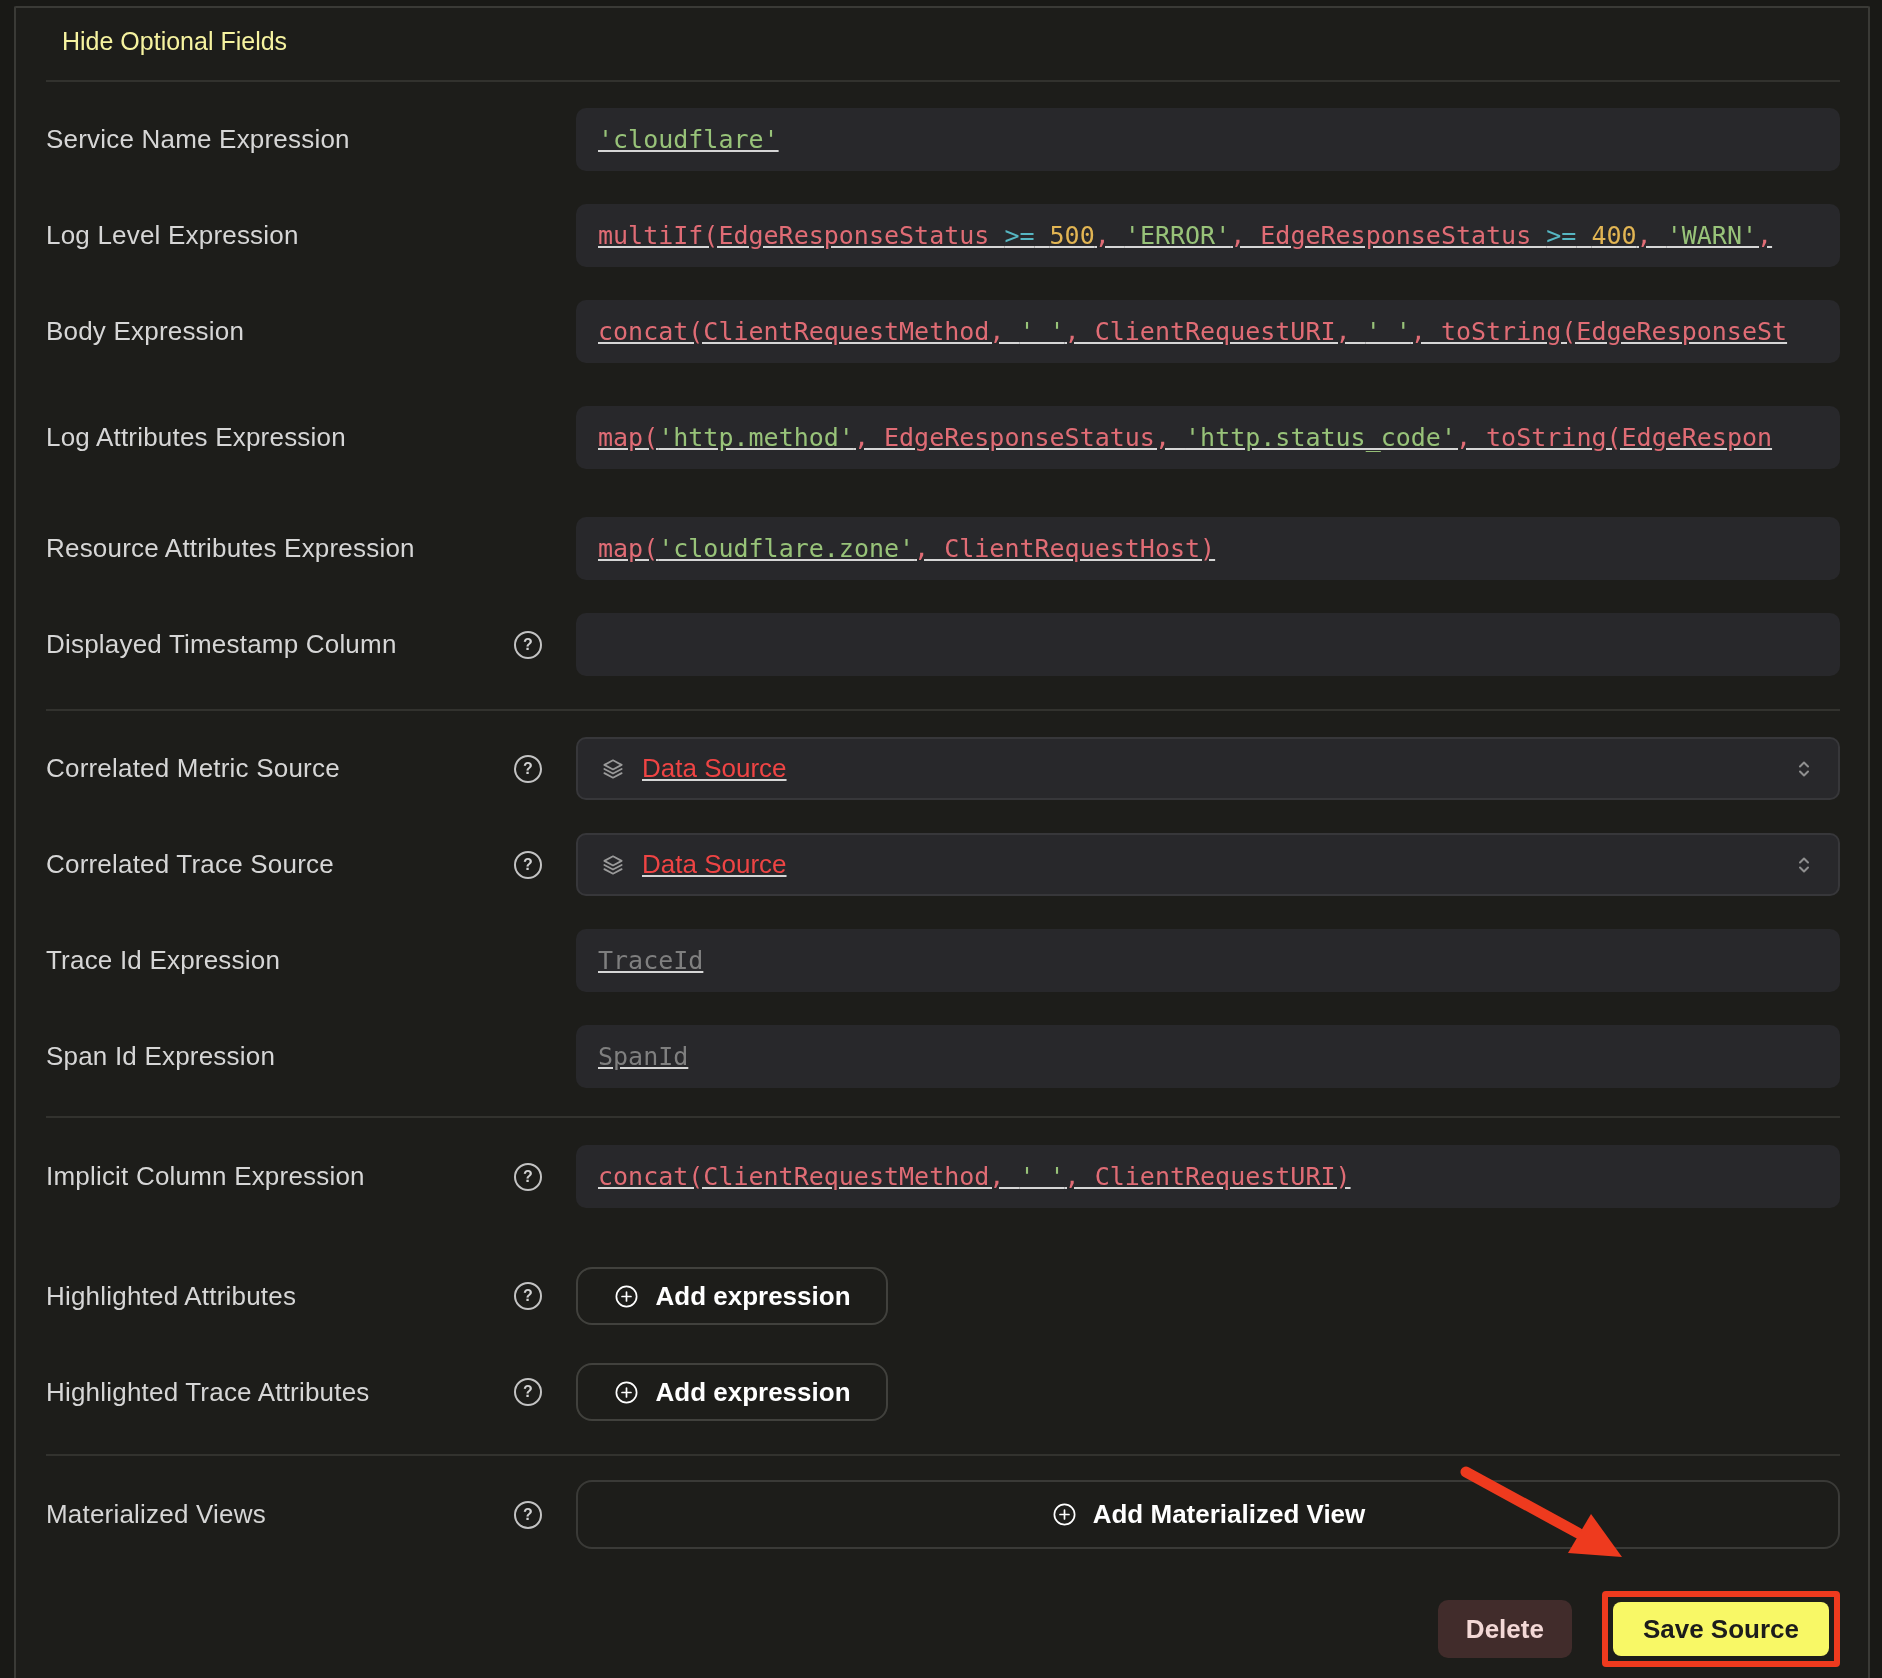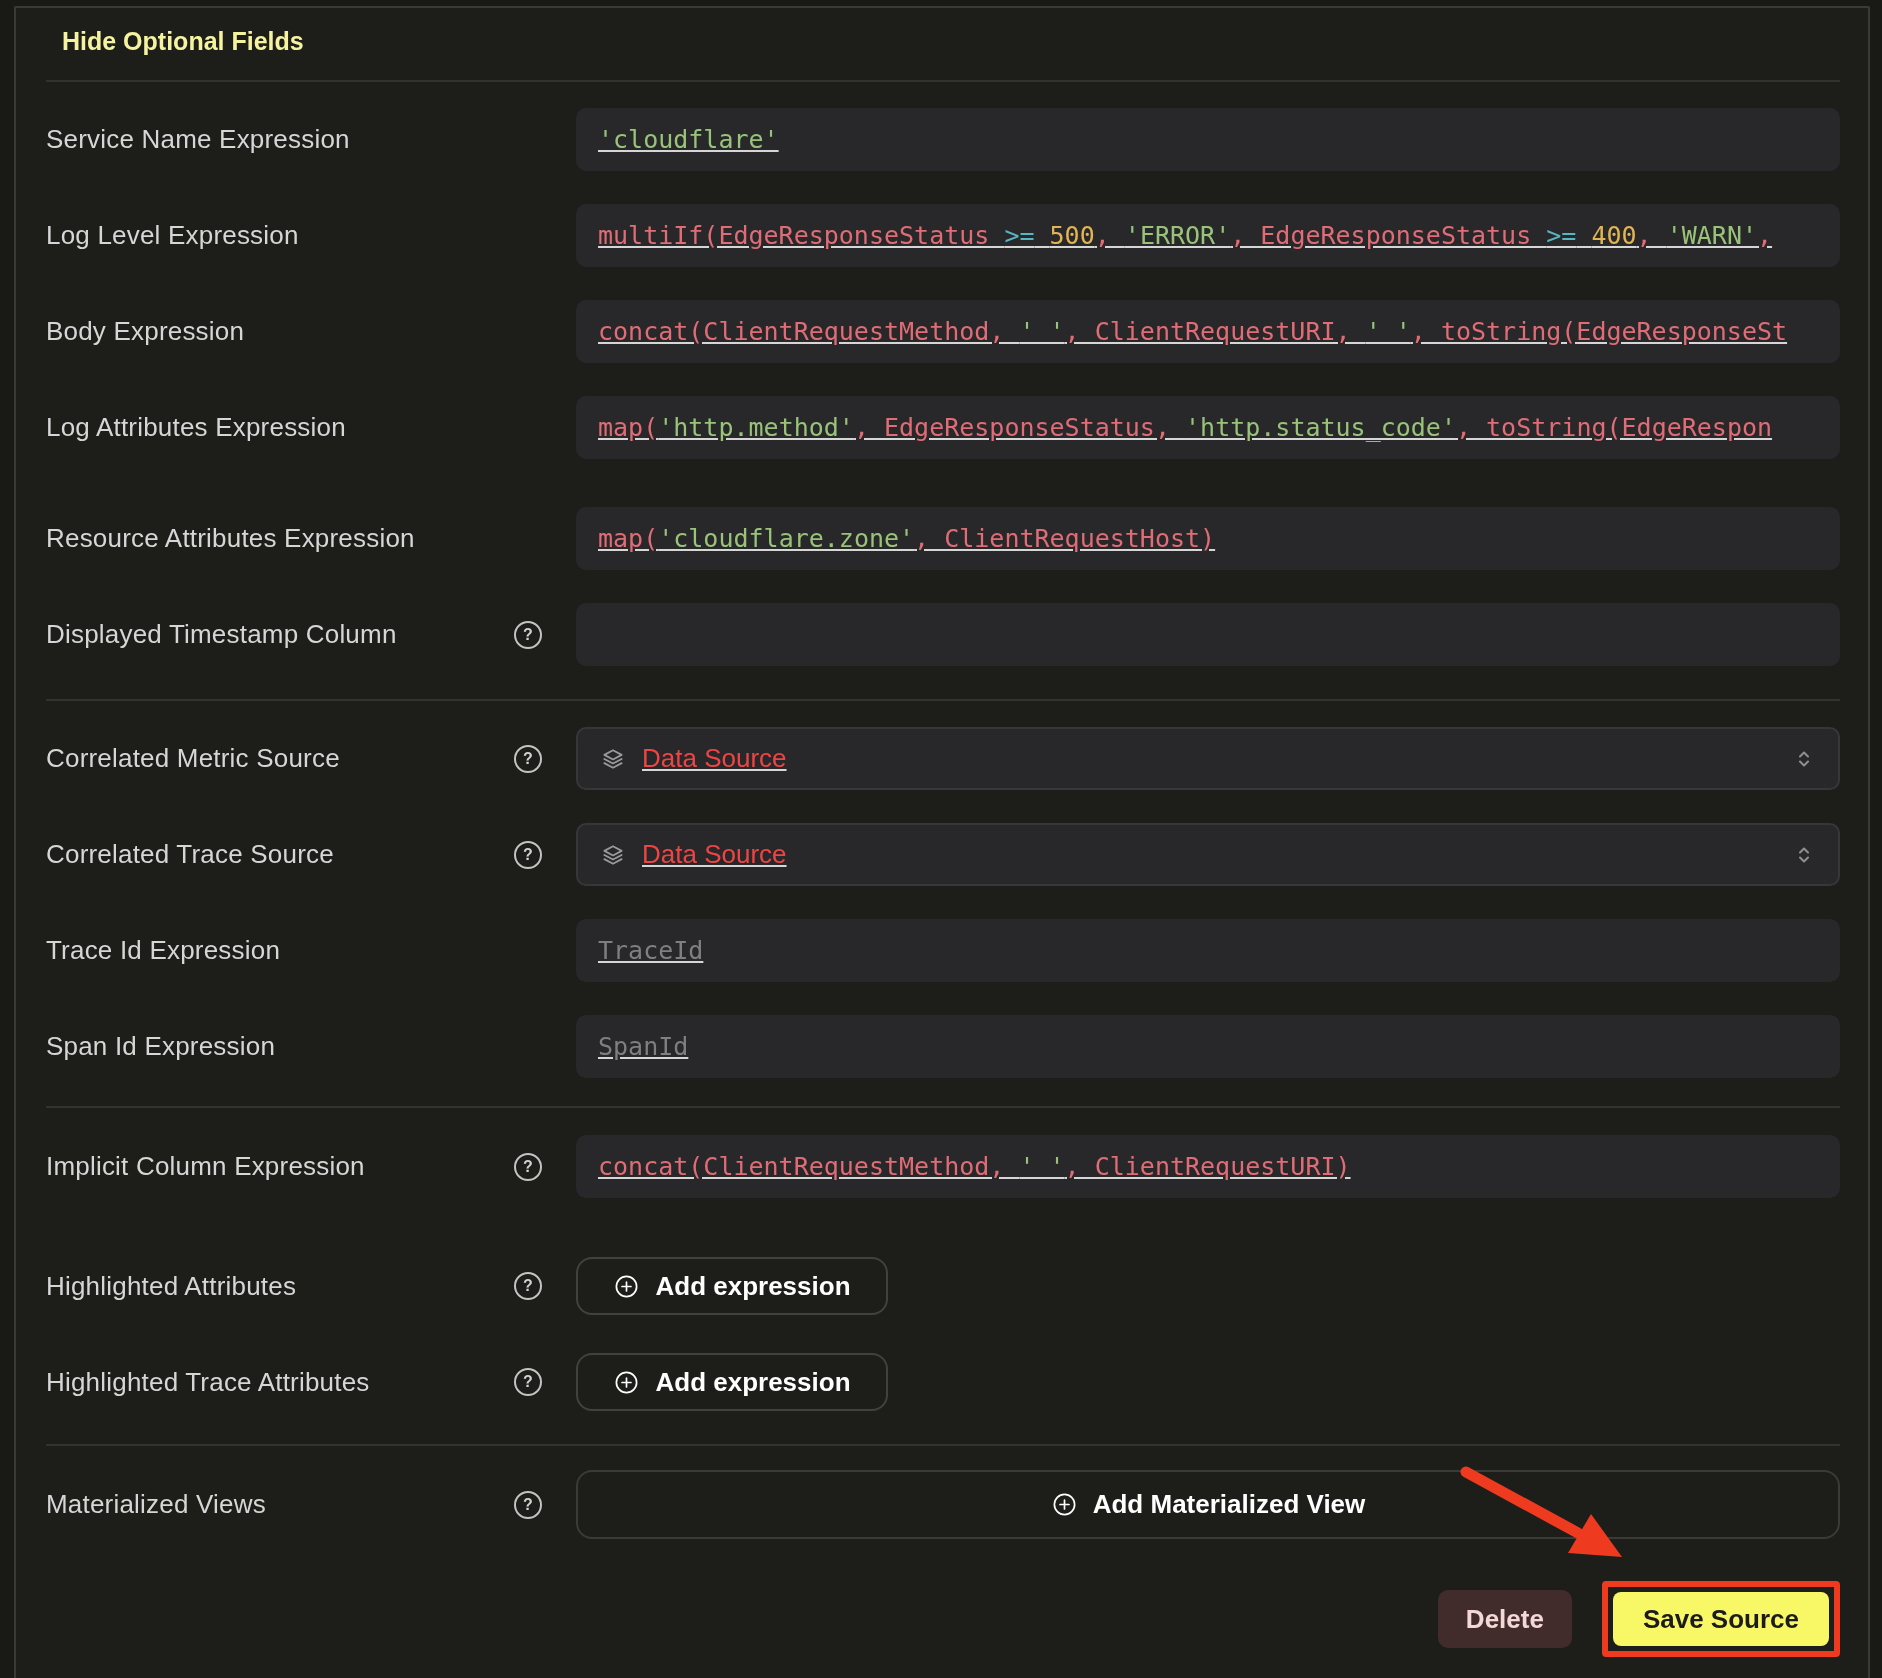--- a/index.html
+++ b/index.html
@@ -28,21 +28,21 @@
     background:#1d1d1a;
     border:2px solid #3a3a36;
     border-bottom:none;
     border-radius:2px;
   }
   .content{padding:18px 28px 0 30px;}
   .header-toggle{
     display:inline-block;
     margin-left:16px;
     font-size:25px;
-    font-weight:700;
+    font-weight:400;
     color:var(--header-yellow);
     line-height:30px;
     cursor:pointer;
   }
   .divider{height:2px;background:#32322e;width:100%;}
   .divider.after-header{margin-top:24px;}
   .row{display:flex;align-items:center;}
   .label-col{
     width:530px;
     flex:0 0 530px;
@@ -187,21 +187,21 @@
           </div>
         </div>
         <div class="row" style="margin-top: 33px;">
           <div class="label-col">
             <span class="label">Body Expression</span>
           </div>
           <div class="control">
             <div class="field code"><span class="tk-d">concat(ClientRequestMethod, </span><span class="tk-s">' '</span><span class="tk-d">, ClientRequestURI, </span><span class="tk-s">' '</span><span class="tk-d">, toString(EdgeResponseSt</span></div>
           </div>
         </div>
-        <div class="row" style="margin-top: 33px;">
+        <div class="row" style="margin-top: 43px;">
           <div class="label-col">
             <span class="label">Log Attributes Expression</span>
           </div>
           <div class="control">
             <div class="field code"><span class="tk-d">map(</span><span class="tk-s">'http.method'</span><span class="tk-d">, EdgeResponseStatus, </span><span class="tk-s">'http.status_code'</span><span class="tk-d">, toString(EdgeRespon</span></div>
           </div>
         </div>
         <div class="row" style="margin-top: 48px;">
           <div class="label-col">
             <span class="label">Resource Attributes Expression</span>

